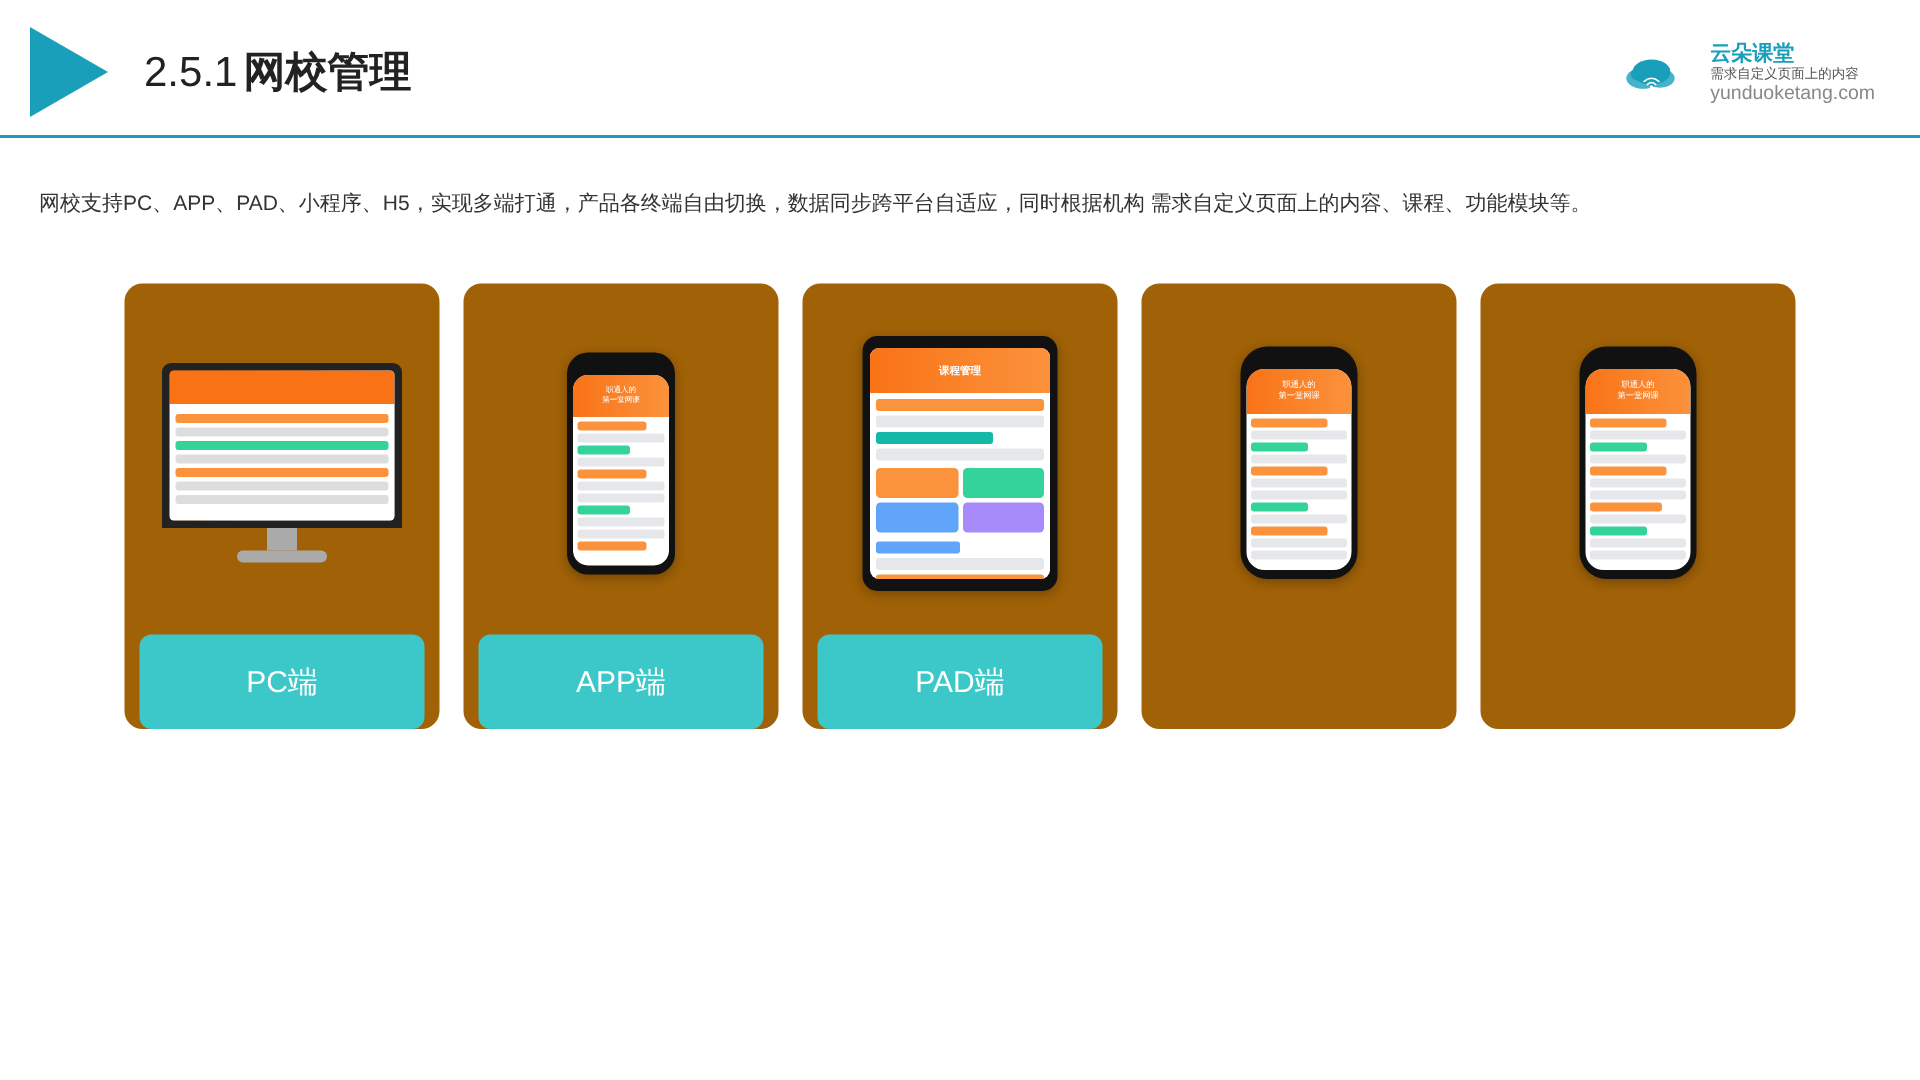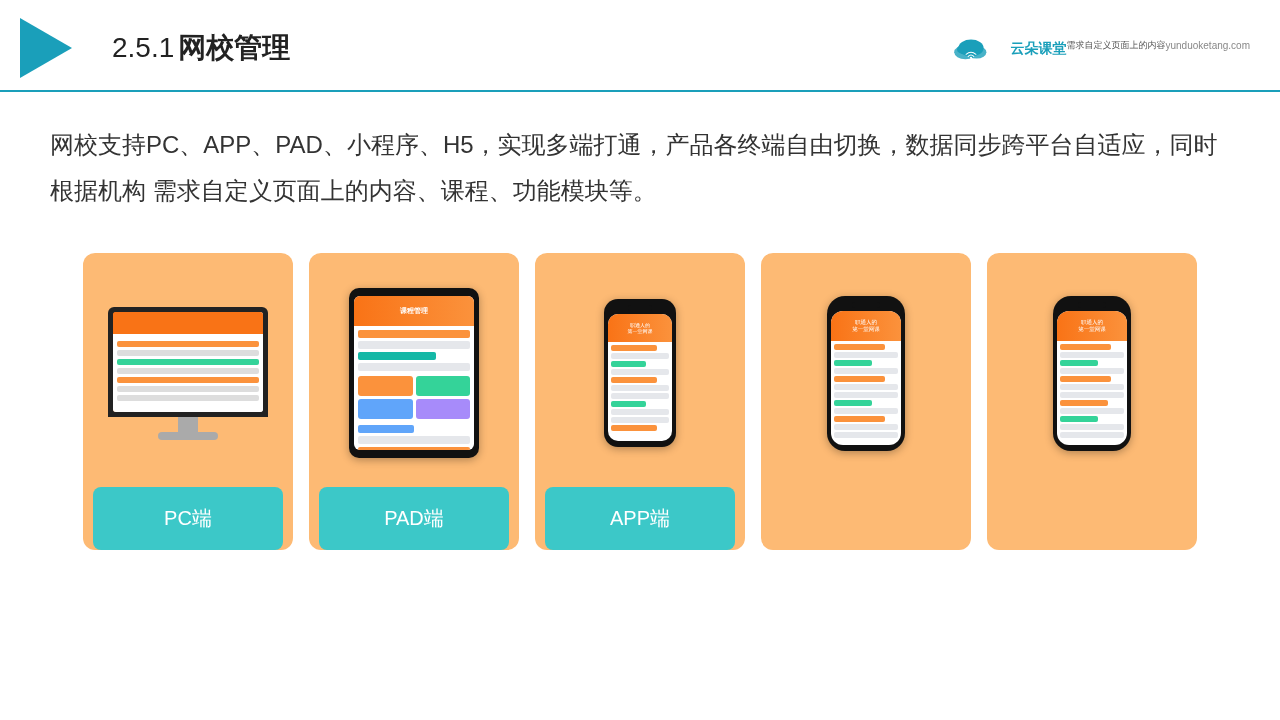--- a/index.html
+++ b/index.html
@@ -16,21 +16,21 @@
     .header {
       display: flex;
       align-items: center;
       justify-content: space-between;
       padding: 18px 30px 12px 20px;
       border-bottom: 2px solid #1a9fba;
     }
     .header-left {
       display: flex;
       align-items: center;
-      gap: 32px;
+      gap: 16px;
     }
     .logo-triangle {
       width: 0;
       height: 0;
       border-top: 30px solid transparent;
       border-bottom: 30px solid transparent;
       border-left: 52px solid #1a9fba;
       margin-right: 8px;
     }
     .header-title {
@@ -51,57 +51,58 @@
       display: flex;
       align-items: center;
       gap: 6px;
     }
     .cloud-icon {
       width: 42px;
       height: 28px;
     }
     .brand-text {
       display: flex;
+      flex-direction: column;
       align-items: flex-start;
       margin-left: 12px;
     }
     .brand-name {
       font-size: 14px;
       color: #1a9fba;
       font-weight: bold;
       line-height: 1.2;
     }
     .brand-sub {
       font-size: 9px;
       color: #555;
       line-height: 1.2;
     }
     .brand-url {
-      font-size: 10px;
+      font-size: 13px;
       color: #888;
     }
 
     
     .description {
-      padding: 30px 50px 20px 50px;
-      font-size: 24px;
+      padding: 30px 50px 20px 26px;
+      font-size: 14px;
       color: #333;
       line-height: 1.9;
     }
 
     
     .cards-container {
       display: flex;
       gap: 16px;
       padding: 20px 50px;
       justify-content: center;
     }
 
     .card {
-      background: #fdba74;
+      background: #a16207;
       border-radius: 12px;
       width: 210px;
       display: flex;
       flex-direction: column;
       align-items: flex-start;
       padding: 20px 10px 0 10px;
       overflow: hidden;
     }
 
     .card-image {
@@ -354,20 +355,47 @@
         </div>
         <div class="monitor-stand-neck"></div>
         <div class="monitor-stand-base"></div>
       </div>
     </div>
     <div class="card-label">PC端</div>
   </div>
 
   <div class="card">
     <div class="card-image">
+      <div class="phone-mockup">
+        <div class="phone-notch"></div>
+        <div class="phone-screen">
+          <div class="phone-screen-header">
+            <div class="phone-screen-header-text">职通人的<br>第一堂网课</div>
+          </div>
+          <div class="phone-screen-body">
+            <div class="phone-row orange"></div>
+            <div class="phone-row"></div>
+            <div class="phone-row accent"></div>
+            <div class="phone-row"></div>
+            <div class="phone-row orange"></div>
+            <div class="phone-row"></div>
+            <div class="phone-row"></div>
+            <div class="phone-row accent"></div>
+            <div class="phone-row"></div>
+            <div class="phone-row"></div>
+            <div class="phone-row orange"></div>
+          </div>
+        </div>
+      </div>
+    </div>
+    <div class="card-label">APP端</div>
+  </div>
+
+  <div class="card">
+    <div class="card-image">
       <div class="tablet-mockup">
         <div class="tablet-screen">
           <div class="tablet-screen-header">
             <span style="font-size:7px;color:white;font-weight:bold;">课程管理</span>
           </div>
           <div class="tablet-screen-body">
             <div class="tablet-row orange"></div>
             <div class="tablet-row"></div>
             <div class="tablet-row teal"></div>
             <div class="tablet-row"></div>
@@ -382,92 +410,65 @@
             <div class="tablet-row orange"></div>
           </div>
         </div>
       </div>
     </div>
     <div class="card-label">PAD端</div>
   </div>
 
   <div class="card">
     <div class="card-image">
-      <div class="phone-mockup">
-        <div class="phone-notch"></div>
-        <div class="phone-screen">
-          <div class="phone-screen-header">
-            <div class="phone-screen-header-text">职通人的<br>第一堂网课</div>
+      <div class="phone-mockup" style="width:78px;height:155px;border-radius:18px;">
+        <div class="phone-notch" style="width:28px;"></div>
+        <div class="phone-screen" style="border-radius:12px;">
+          <div class="phone-screen-header" style="height:30px;">
+            <div class="phone-screen-header-text" style="font-size:5.5px;">职通人的<br>第一堂网课</div>
           </div>
           <div class="phone-screen-body">
             <div class="phone-row orange"></div>
             <div class="phone-row"></div>
             <div class="phone-row accent"></div>
             <div class="phone-row"></div>
             <div class="phone-row orange"></div>
             <div class="phone-row"></div>
             <div class="phone-row"></div>
             <div class="phone-row accent"></div>
             <div class="phone-row"></div>
-            <div class="phone-row"></div>
-            <div class="phone-row orange"></div>
+            <div class="phone-row orange"></div>
+            <div class="phone-row"></div>
+            <div class="phone-row"></div>
           </div>
         </div>
       </div>
     </div>
-    <div class="card-label">APP端</div>
   </div>
 
   <div class="card">
     <div class="card-image">
       <div class="phone-mockup" style="width:78px;height:155px;border-radius:18px;">
         <div class="phone-notch" style="width:28px;"></div>
         <div class="phone-screen" style="border-radius:12px;">
           <div class="phone-screen-header" style="height:30px;">
             <div class="phone-screen-header-text" style="font-size:5.5px;">职通人的<br>第一堂网课</div>
           </div>
           <div class="phone-screen-body">
             <div class="phone-row orange"></div>
             <div class="phone-row"></div>
             <div class="phone-row accent"></div>
             <div class="phone-row"></div>
             <div class="phone-row orange"></div>
             <div class="phone-row"></div>
             <div class="phone-row"></div>
-            <div class="phone-row accent"></div>
-            <div class="phone-row"></div>
-            <div class="phone-row orange"></div>
+            <div class="phone-row" style="background:#fb923c;width:75%;"></div>
+            <div class="phone-row"></div>
+            <div class="phone-row accent"></div>
             <div class="phone-row"></div>
             <div class="phone-row"></div>
           </div>
         </div>
       </div>
     </div>
   </div>
 
-  <div class="card">
-    <div class="card-image">
-      <div class="phone-mockup" style="width:78px;height:155px;border-radius:18px;">
-        <div class="phone-notch" style="width:28px;"></div>
-        <div class="phone-screen" style="border-radius:12px;">
-          <div class="phone-screen-header" style="height:30px;">
-            <div class="phone-screen-header-text" style="font-size:5.5px;">职通人的<br>第一堂网课</div>
-          </div>
-          <div class="phone-screen-body">
-            <div class="phone-row orange"></div>
-            <div class="phone-row"></div>
-            <div class="phone-row accent"></div>
-            <div class="phone-row"></div>
-            <div class="phone-row orange"></div>
-            <div class="phone-row"></div>
-            <div class="phone-row"></div>
-            <div class="phone-row" style="background:#fb923c;width:75%;"></div>
-            <div class="phone-row"></div>
-            <div class="phone-row accent"></div>
-            <div class="phone-row"></div>
-            <div class="phone-row"></div>
-          </div>
-        </div>
-      </div>
-    </div>
-  </div>
-
 </div>
 
 </body></html>

